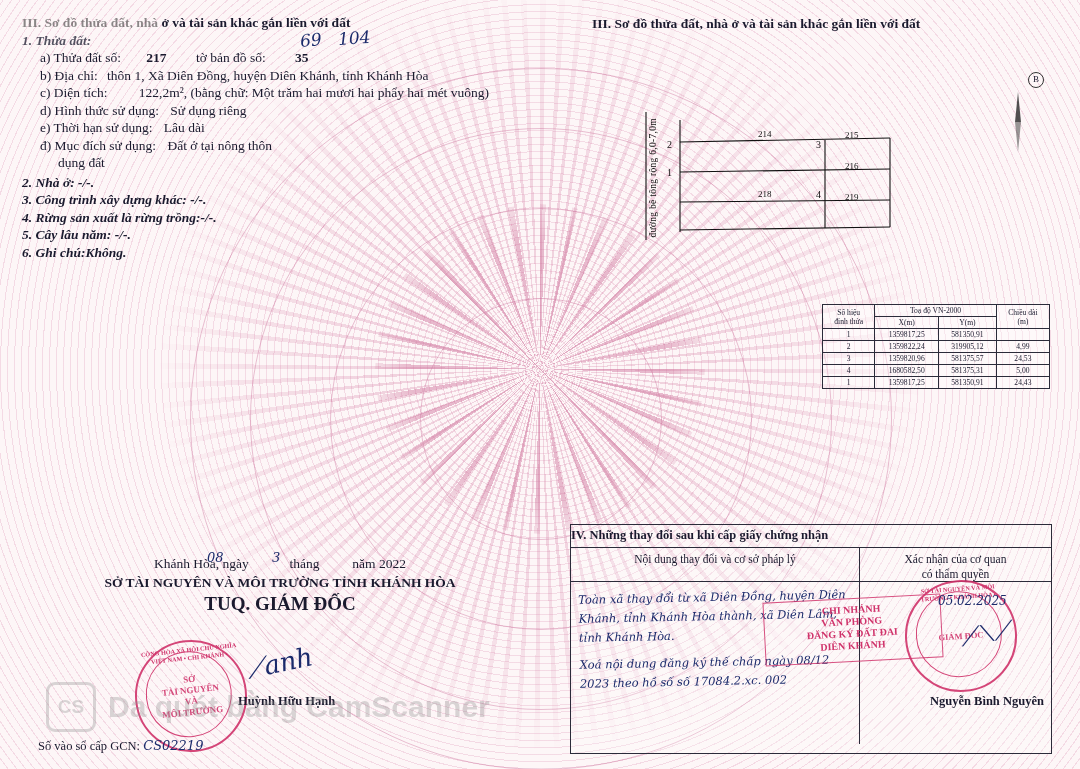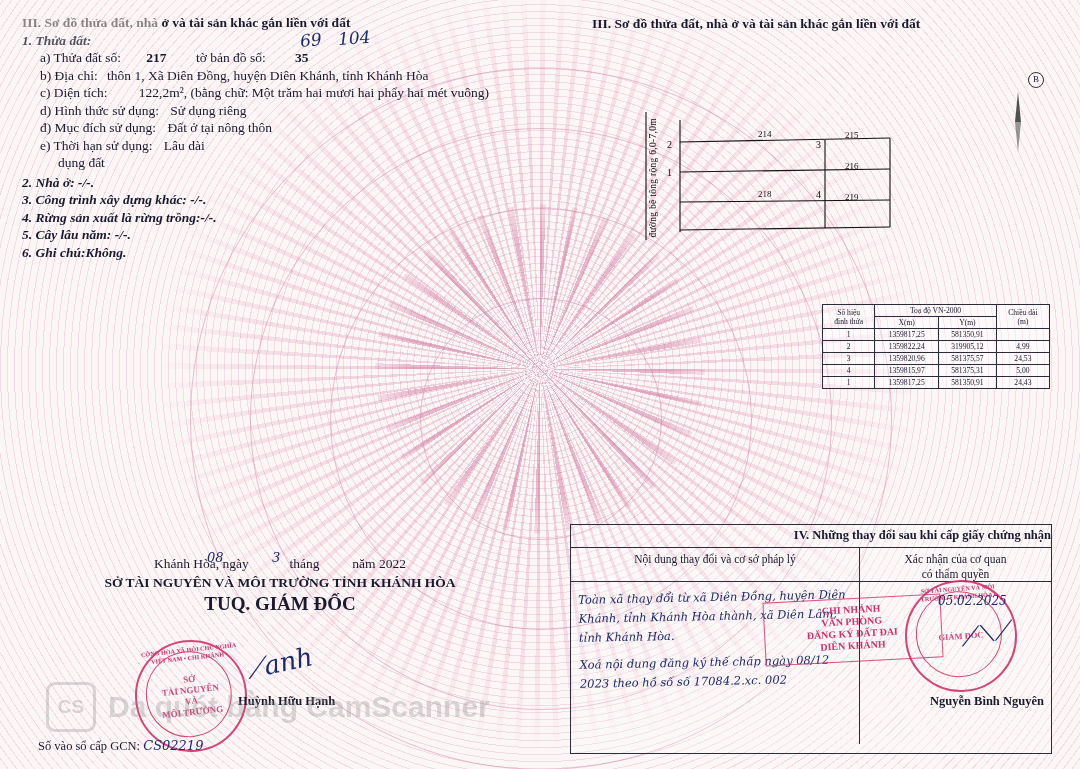--- a/index.html
+++ b/index.html
@@ -110,21 +110,21 @@
   }
   .coord-tbl .hcell{font-size:7.6px;}
 
   
   .sec4{
     position:absolute;left:570px;top:524px;width:480px;height:228px;
     border:1.2px solid #2b2b3a;
     background:rgba(255,255,255,.22);
   }
   .sec4-title{
-    text-align:right;font-weight:bold;font-size:12.5px;
+    text-align:left;font-weight:bold;font-size:12.5px;
     border-bottom:1.2px solid #2b2b3a;padding:3px 0 4px;
   }
   .sec4-cols{display:flex;height:196px;}
   .sec4-c1{width:288px;border-right:1.2px solid #2b2b3a;}
   .sec4-c2{flex:1;}
   .sec4-ch{
     text-align:center;font-size:11.5px;line-height:15px;
     border-bottom:1.2px solid #2b2b3a;padding:4px 4px 5px;
     height:34px;box-sizing:border-box;
   }
@@ -252,26 +252,26 @@
   </div>
   <div class="line indent">
     <span>c) Diện tích:</span>
     <span style="padding-left:28px">122,2m², (bằng chữ: Một trăm hai mươi hai phẩy hai mét vuông)</span>
   </div>
   <div class="line indent">
     <span>d) Hình thức sử dụng:</span>
     <span style="padding-left:8px">Sử dụng riêng</span>
   </div>
   <div class="line indent">
+    <span>e) Thời hạn sử dụng:</span>
+    <span style="padding-left:8px">Lâu dài</span>
+  </div>
+  <div class="line indent">
     <span>đ) Mục đích sử dụng:</span>
     <span style="padding-left:8px">Đất ở tại nông thôn</span>
-  </div>
-  <div class="line indent">
-    <span>e) Thời hạn sử dụng:</span>
-    <span style="padding-left:8px">Lâu dài</span>
   </div>
   <div class="line indent2">dụng đất</div>
   <div class="line b it" style="margin-top:2px">2. Nhà ở: -/-.</div>
   <div class="line b it">3. Công trình xây dựng khác: -/-.</div>
   <div class="line b it">4. Rừng sản xuất là rừng trồng:-/-.</div>
   <div class="line b it">5. Cây lâu năm: -/-.</div>
   <div class="line b it">6. Ghi chú:Không.</div>
 </div>
 
 <div class="hw" style="position:absolute;left:300px;top:30px;font-size:17px;transform:rotate(-6deg)">69</div>
@@ -345,21 +345,21 @@
       <td>4,99</td>
     </tr>
     <tr>
       <td>3</td>
       <td>1359820,96</td>
       <td>581375,57</td>
       <td>24,53</td>
     </tr>
     <tr>
       <td>4</td>
-      <td>1359815,97</td>
+      <td>1680582,50</td>
       <td>581375,31</td>
       <td>5,00</td>
     </tr>
     <tr>
       <td>1</td>
       <td>1359817,25</td>
       <td>581350,91</td>
       <td>24,43</td>
     </tr>
   </tbody>

